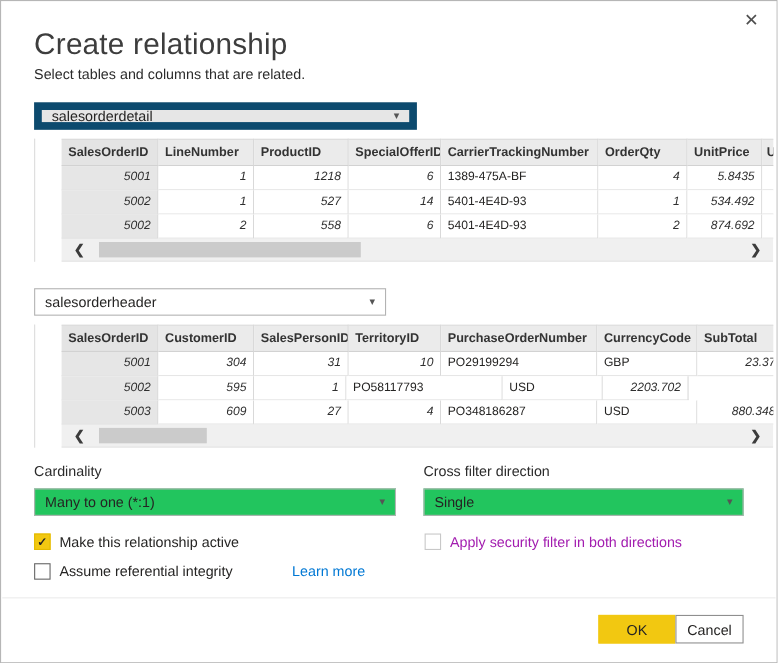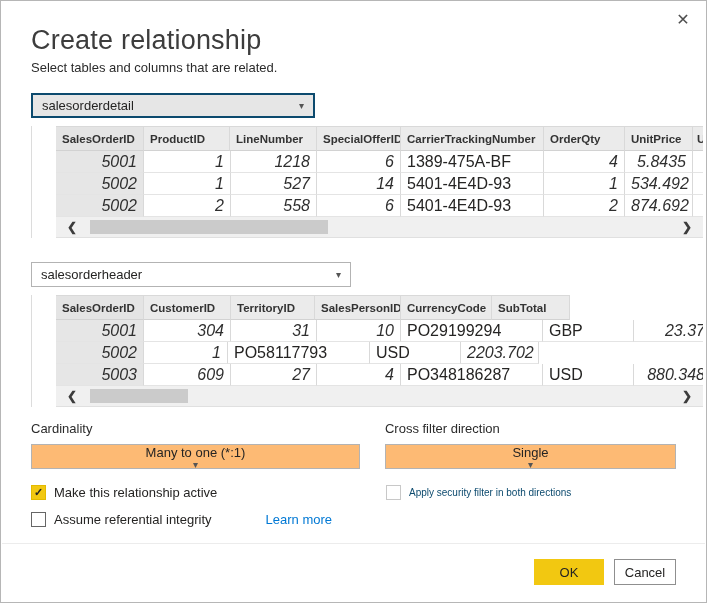--- a/index.html
+++ b/index.html
@@ -25,31 +25,31 @@
   }
   .subtitle{margin:4px 0 0 0;font-size:13px;color:#2b2b2b;}
 
   
   .select{
     box-sizing:border-box;height:25px;
     display:flex;align-items:center;justify-content:space-between;
     padding:0 9px;font-size:13px;cursor:pointer;
   }
   .select .arrow{font-size:10px;color:#555;line-height:1;}
-  .sel-grey{width:284px;margin-top:18px;background:#e6e6e6;border:2px solid #0c4a6e;}
+  .sel-grey{width:348px;margin-top:18px;background:#e6e6e6;border:7px solid #0c4a6e;}
   .sel-white{width:320px;margin-top:24px;background:#fff;border:1px solid #b3b3b3;}
-  .sel-small{background:#fdba74;border:1px solid #b3b3b3;margin-top:8px;flex-direction:column;}
+  .sel-small{background:#22c55e;border:1px solid #b3b3b3;margin-top:8px;}
 
   
   .tablewrap{width:647px;margin-top:8px;overflow:hidden;border-left:1px solid #dcdcdc;padding-left:24px;}
   .trow{display:flex;flex-wrap:nowrap;width:720px;}
   .cell{
     box-sizing:border-box;flex:none;
     padding:0 6px;height:22px;line-height:21px;
-    font-size:16px;white-space:nowrap;overflow:hidden;
+    font-size:11px;white-space:nowrap;overflow:hidden;
     border-right:1px solid #d9d9d9;border-bottom:1px solid #e4e4e4;
     background:#fff;cursor:pointer;
   }
   .thead .cell{
     height:25px;line-height:24px;
     background:#ebebeb;font-weight:bold;font-size:11.5px;color:#333;
     border-top:1px solid #d9d9d9;border-bottom:1px solid #d2d2d2;
   }
   .selcol{background:#e6e6e6 !important;}
   .thead .selcol{background:#e4e4e4 !important;}
@@ -87,26 +87,26 @@
   .checkitem{display:flex;align-items:center;}
   .chk-l{width:355px;}
   .checkbox{
     box-sizing:border-box;width:15px;height:15px;flex:none;
     display:flex;align-items:center;justify-content:center;cursor:pointer;
   }
   .cb-checked{background:#F2C811;border:1px solid #e3ba00;color:#252423;font-size:11px;font-weight:bold;}
   .cb-empty{background:#fff;border:1px solid #666;}
   .cb-disabled{background:#fff;border:1px solid #c8c8c8;cursor:default;}
   .cblabel{margin-left:8px;font-size:13px;color:#252423;}
-  .cblabel-disabled{margin-left:8px;font-size:10px;color:#0c4a6e;}
+  .cblabel-disabled{margin-left:8px;font-size:13px;color:#a21caf;}
   .link{margin-left:30px;font-size:13px;color:#0078D4;cursor:pointer;text-decoration:none;padding-left:24px;}
 
   
   .footer-sep{position:absolute;left:1px;right:1px;bottom:58px;border-top:1px solid #ececec;}
-  .footer{position:absolute;right:30px;bottom:17px;display:flex;gap:10px;}
+  .footer{position:absolute;right:30px;bottom:17px;display:flex;}
   .btn{
     box-sizing:border-box;height:26px;font-size:13px;
     display:flex;align-items:center;justify-content:center;cursor:pointer;
     font-family:"Liberation Sans",sans-serif;
   }
   .btn-ok{width:70px;background:#F2C811;border:1px solid #F2C811;color:#252423;}
   .btn-cancel{width:62px;background:#fff;border:1px solid #8f8f8f;color:#252423;}
 </style>
 </head>
 <body>
@@ -119,22 +119,22 @@
     <p class="subtitle">Select tables and columns that are related.</p>
 
     <div class="select sel-grey">
       <span>salesorderdetail</span>
       <span class="arrow">▾</span>
     </div>
 
     <div class="tablewrap">
       <div class="trow thead">
         <div class="cell t1c0 selcol">SalesOrderID</div>
+        <div class="cell t1c1">LineNumber</div>
         <div class="cell t1c2">ProductID</div>
-        <div class="cell t1c1">LineNumber</div>
         <div class="cell t1c3">SpecialOfferID</div>
         <div class="cell t1c4">CarrierTrackingNumber</div>
         <div class="cell t1c5">OrderQty</div>
         <div class="cell t1c6">UnitPrice</div>
         <div class="cell t1c7">U</div>
       </div>
       <div class="trow">
         <div class="cell t1c0 num selcol">5001</div>
         <div class="cell t1c1 num">1</div>
         <div class="cell t1c2 num">1218</div>
@@ -175,36 +175,38 @@
 
     <div class="select sel-white">
       <span>salesorderheader</span>
       <span class="arrow">▾</span>
     </div>
 
     <div class="tablewrap">
       <div class="trow thead">
         <div class="cell t2c0 selcol">SalesOrderID</div>
         <div class="cell t2c1">CustomerID</div>
+        <div class="cell t2c2">SalesPersonID</div>
         <div class="cell t2c3">TerritoryID</div>
-        <div class="cell t2c2">SalesPersonID</div>
+        <div class="cell t2c4">PurchaseOrderNumber</div>
         <div class="cell t2c5">CurrencyCode</div>
         <div class="cell t2c6">SubTotal</div>
       </div>
       <div class="trow">
         <div class="cell t2c0 num selcol">5001</div>
         <div class="cell t2c1 num">304</div>
         <div class="cell t2c2 num">31</div>
         <div class="cell t2c3 num">10</div>
         <div class="cell t2c4">PO29199294</div>
         <div class="cell t2c5">GBP</div>
         <div class="cell t2c6 num">23.37</div>
       </div>
       <div class="trow">
         <div class="cell t2c0 num selcol">5002</div>
+        <div class="cell t2c1 num">595</div>
         <div class="cell t2c3 num">1</div>
         <div class="cell t2c4">PO58117793</div>
         <div class="cell t2c5">USD</div>
         <div class="cell t2c6 num">2203.702</div>
       </div>
       <div class="trow">
         <div class="cell t2c0 num selcol">5003</div>
         <div class="cell t2c1 num">609</div>
         <div class="cell t2c2 num">27</div>
         <div class="cell t2c3 num">4</div>

